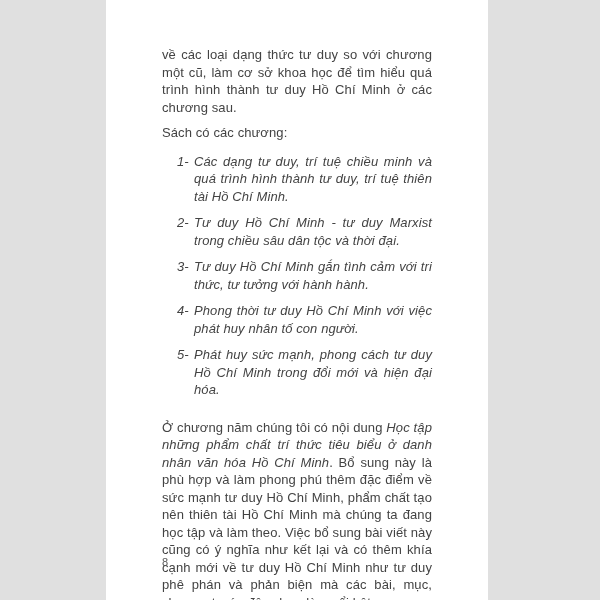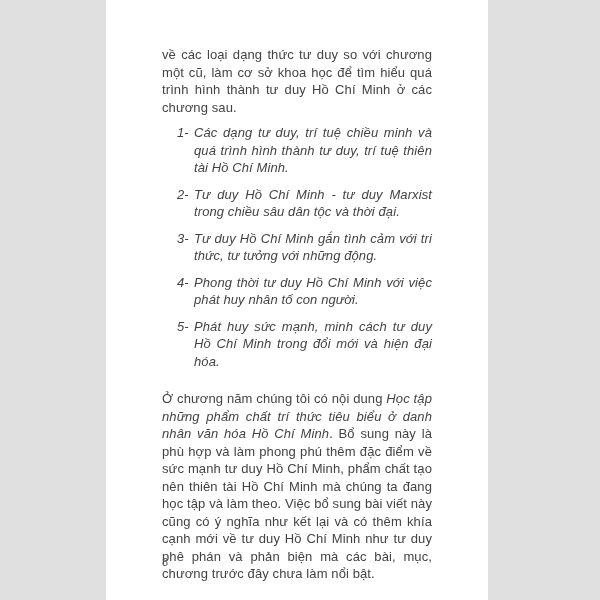--- a/index.html
+++ b/index.html
@@ -70,41 +70,42 @@
 </style>
 </head>
 <body>
 
 <div class="stage">
   <div class="paper">
     <div class="content">
 
       <p class="para para-open justify">về các loại dạng thức tư duy so với chương một cũ, làm cơ sở khoa học để tìm hiểu quá trình hình thành tư duy Hồ Chí Minh ở các chương sau.</p>
 
+      <p class="para intro">Sách có các chương:</p>
 
       <ol class="chapter-list">
         <li class="chapter-item">
           <span class="chapter-num">1-</span>
           <span class="chapter-text">Các dạng tư duy, trí tuệ chiều minh và quá trình hình thành tư duy, trí tuệ thiên tài Hồ Chí Minh.</span>
         </li>
         <li class="chapter-item">
           <span class="chapter-num">2-</span>
           <span class="chapter-text">Tư duy Hồ Chí Minh - tư duy Marxist trong chiều sâu dân tộc và thời đại.</span>
         </li>
         <li class="chapter-item">
           <span class="chapter-num">3-</span>
-          <span class="chapter-text">Tư duy Hồ Chí Minh gắn tình cảm với tri thức, tư tưởng với những động.</span>
+          <span class="chapter-text">Tư duy Hồ Chí Minh gắn tình cảm với tri thức, tư tưởng với hành hành.</span>
         </li>
         <li class="chapter-item">
           <span class="chapter-num">4-</span>
           <span class="chapter-text">Phong thời tư duy Hồ Chí Minh với việc phát huy nhân tố con người.</span>
         </li>
         <li class="chapter-item">
           <span class="chapter-num">5-</span>
-          <span class="chapter-text">Phát huy sức mạnh, minh cách tư duy Hồ Chí Minh trong đổi mới và hiện đại hóa.</span>
+          <span class="chapter-text">Phát huy sức mạnh, phong cách tư duy Hồ Chí Minh trong đổi mới và hiện đại hóa.</span>
         </li>
       </ol>
 
       <p class="para closing justify"><span>Ở chương năm chúng tôi có nội dung </span><em>Học tập những phẩm chất trí thức tiêu biểu ở danh nhân văn hóa Hồ Chí Minh</em><span>. Bổ sung này là phù hợp và làm phong phú thêm đặc điểm về sức mạnh tư duy Hồ Chí Minh, phẩm chất tạo nên thiên tài Hồ Chí Minh mà chúng ta đang học tập và làm theo. Việc bổ sung bài viết này cũng có ý nghĩa như kết lại và có thêm khía cạnh mới về tư duy Hồ Chí Minh như tư duy phê phán và phản biện mà các bài, mục, chương trước đây chưa làm nổi bật.</span></p>
 
     </div>
 
     <div class="pagenum">8</div>
   </div>
 </div>

